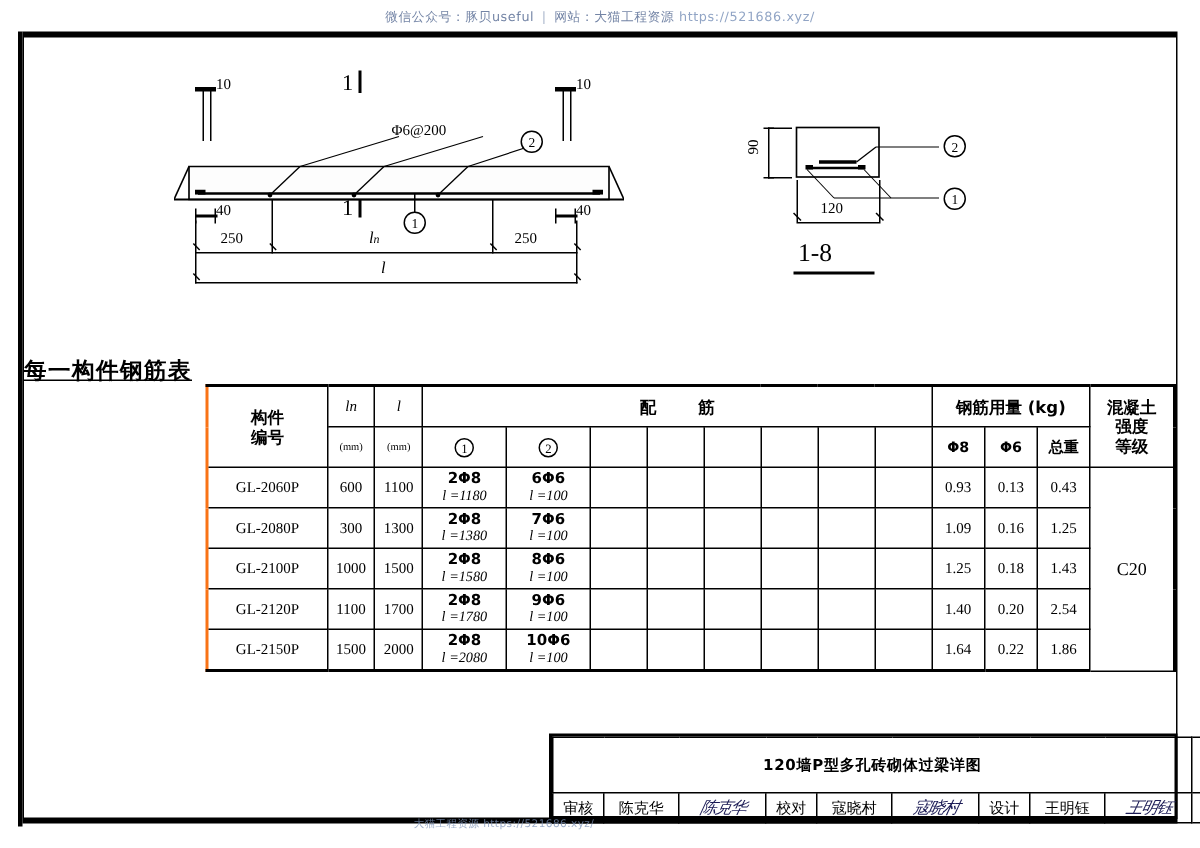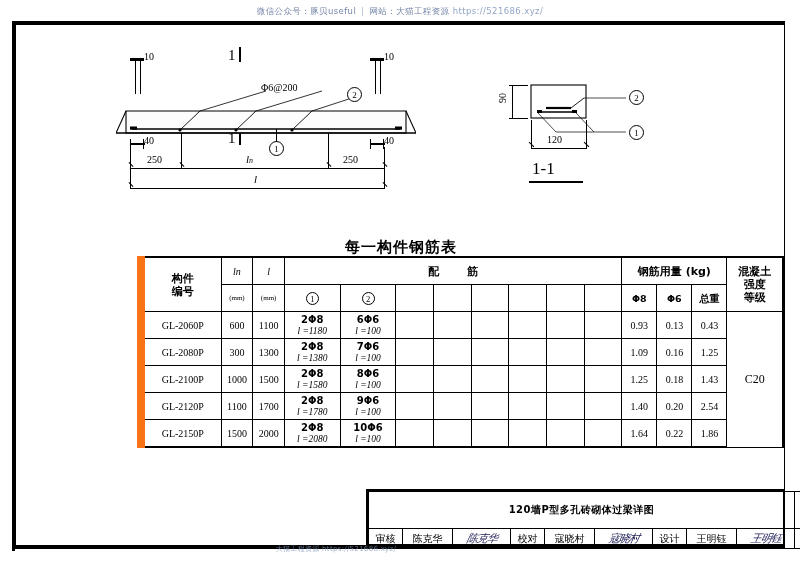--- a/index.html
+++ b/index.html
@@ -65,41 +65,41 @@
     font-size:9px;line-height:15px;text-align:center;
     font-family:"Liberation Serif",serif;background:#fff;box-sizing:border-box;
   }
   
   .cutmark{position:absolute;font-size:15px;font-family:"Liberation Serif",serif;}
   .cutmark .bar{display:inline-block;width:2px;height:15px;background:#000;
      vertical-align:-2px;margin-left:3px;}
 
   
   #rebar-table-title{
-    position:absolute;left:0;top:213px;width:770px;text-align:center;
-    font-size:15px;font-weight:bold;font-family:"DejaVu Sans",sans-serif;letter-spacing:1px;
+    position:absolute;left:0;top:213px;width:770px;text-align:left;
+    font-size:15px;font-weight:bold;font-family:"DejaVu Sans",sans-serif;letter-spacing:1px;text-decoration:underline;
   }
   #rebar-table{
     position:absolute;left:121px;top:231px;
     border-collapse:collapse;
     table-layout:fixed;
   }
   #rebar-table td{
     border:1px solid #000;
     text-align:center;vertical-align:middle;
     font-size:10px;
     font-family:"Liberation Serif",serif;
     padding:0;
     height:26px;
   }
   #rebar-table td.cnh{font-family:"DejaVu Sans",sans-serif;font-weight:bold;font-size:11px;line-height:13px;}
   #rebar-table td.unit{font-size:7px;}
   #rebar-table .two-line{line-height:11px;font-size:9.5px;}
   #rebar-table .two-line b{font-weight:bold;font-size:10px;font-family:"DejaVu Sans",sans-serif;text-align:center;}
-  #rebar-table .outer-l{border-left:8px solid #f97316;}
+  #rebar-table .outer-l{border-left:2px solid #f97316;}
   #rebar-table .outer-r{border-right:2px solid #000;}
   #rebar-table .outer-t{border-top:2px solid #000;}
   #rebar-table .outer-b{border-bottom:2px solid #000;}
   .circ-in{display:inline-block;width:13px;height:13px;border:1px solid #000;border-radius:50%;
      font-size:8.5px;line-height:13px;text-align:center;box-sizing:border-box;}
   .itl{font-style:italic;}
 
   
   #titleblock{
     position:absolute;left:350px;top:464px;width:419px;height:57px;
@@ -238,21 +238,21 @@
       <div class="circ" style="left:158px;top:65px;">2</div>
       <div class="circ" style="left:158px;top:100px;">1</div>
 
       <div class="ln-v" style="left:60px;top:95px;height:28px;"></div>
       <div class="ln-v" style="left:115px;top:95px;height:28px;"></div>
       <div class="ln-h" style="left:60px;top:123px;width:56px;"></div>
       <div class="abs" style="left:57px;top:119px;width:7px;height:1px;background:#000;transform:rotate(45deg);"></div>
       <div class="abs" style="left:112px;top:119px;width:7px;height:1px;background:#000;transform:rotate(45deg);"></div>
       <div class="abs lbl" style="left:76px;top:109px;">120</div>
 
-      <div class="abs" style="left:61px;top:134px;font-size:17px;font-family:'Liberation Serif',serif;">1-1</div>
+      <div class="abs" style="left:61px;top:134px;font-size:17px;font-family:'Liberation Serif',serif;">1-8</div>
       <div class="abs" style="left:58px;top:156px;width:54px;height:2px;background:#000;"></div>
     </div>
   </div>
 
   <div id="rebar-table-title">每一构件钢筋表</div>
 
   <table id="rebar-table">
     <colgroup>
       <col style="width:86px">
         <col style="width:33px">

